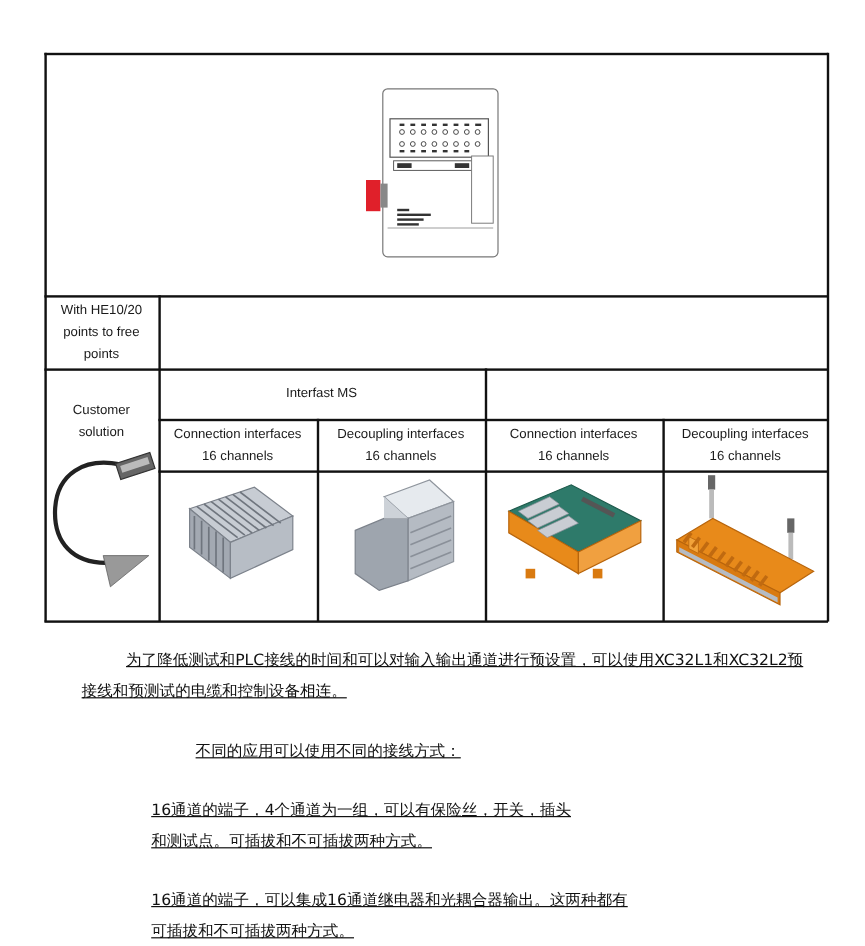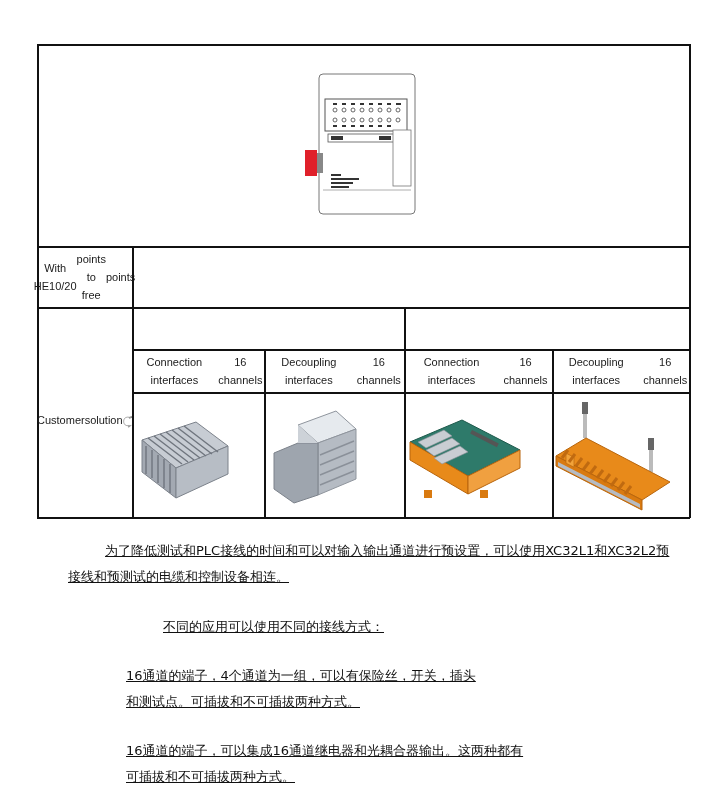--- a/index.html
+++ b/index.html
@@ -1,19 +1,19 @@
 <!DOCTYPE html>
 <html><head>
 <meta charset="utf-8">
 <style>
   html, body { margin:0; padding:0; background:#ffffff; }
   body { width:721px; height:788px; position:relative; overflow:hidden;
          font-family:"Liberation Sans", "DejaVu Sans", sans-serif; color:#111; }
   .tbl { position:absolute; left:37px; top:44px; width:653px; height:474px; }
-  .cell { position:absolute; box-sizing:border-box; display:flex; flex-direction:row;
+  .cell { position:absolute; box-sizing:border-box; display:flex; flex-direction:column;
           align-items:center; justify-content:center; text-align:center;
           font-size:11px; line-height:18px; color:#1a1a1a; }
   .hl { position:absolute; height:1.5px; background:#111; }
   .vl { position:absolute; width:1.5px; background:#111; }
   .para { position:absolute; font-size:13px; line-height:26px; color:#111;
           font-family:"DejaVu Sans", "Liberation Sans", sans-serif; white-space:nowrap;text-decoration:underline; }
   svg { display:block; }
 </style>
 </head>
 <body>
@@ -87,33 +87,36 @@
       <line x1="24" y1="120" x2="112" y2="120" stroke="#999" stroke-width="0.8"></line>
     </svg>
   </div>
 
   <div class="cell" style="left:0;top:202px;width:95px;height:61px">
     <span>With HE10/20</span>
     <span>points to free</span>
     <span>points</span>
   </div>
 
-  <div class="cell" style="left:0;top:263px;width:95px;height:210px;justify-content:flex-start;padding-top:16px">
+  <div class="cell" style="left:0;top:263px;width:95px;height:210px;justify-content:flex-start;padding-top:26px">
     <span>Customer</span>
     <span>solution</span>
     <svg width="90" height="120" viewBox="0 0 90 120" style="margin-top:4px">
       <path d="M60 14 C30 8, 8 22, 6 50 C4 80, 22 96, 48 96" fill="none" stroke="#222" stroke-width="3.5"></path>
       <g transform="rotate(-18 74 16)">
           <rect x="58" y="8" width="30" height="14" fill="#666" stroke="#333"></rect>
           <rect x="61" y="11" width="24" height="6" fill="#bbb"></rect>
         </g>
       <polygon points="46,90 84,90 52,116" fill="#999" stroke="#555" stroke-width="0.6"></polygon>
     </svg>
   </div>
 
+  <div class="cell" style="left:95px;top:263px;width:272px;height:42px">
+    <span>Interfast MS</span>
+  </div>
 
   <div class="cell" style="left:95px;top:305px;width:132px;height:43px">
     <span>Connection interfaces</span>
     <span>16 channels</span>
   </div>
   <div class="cell" style="left:227px;top:305px;width:140px;height:43px">
     <span>Decoupling interfaces</span>
     <span>16 channels</span>
   </div>
   <div class="cell" style="left:367px;top:305px;width:148px;height:43px">

